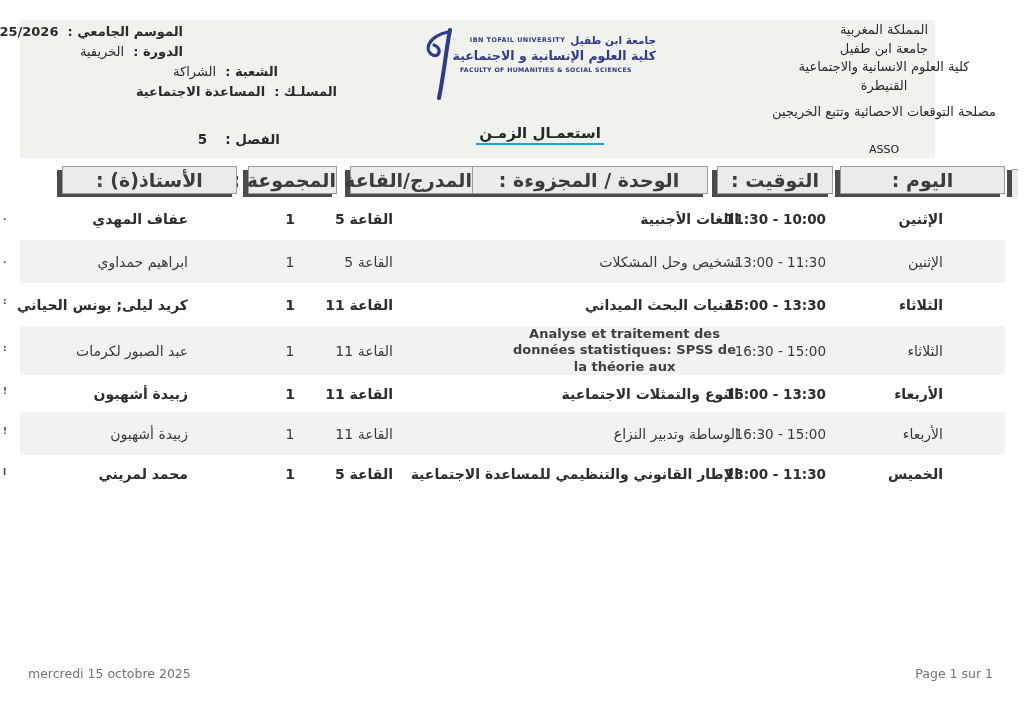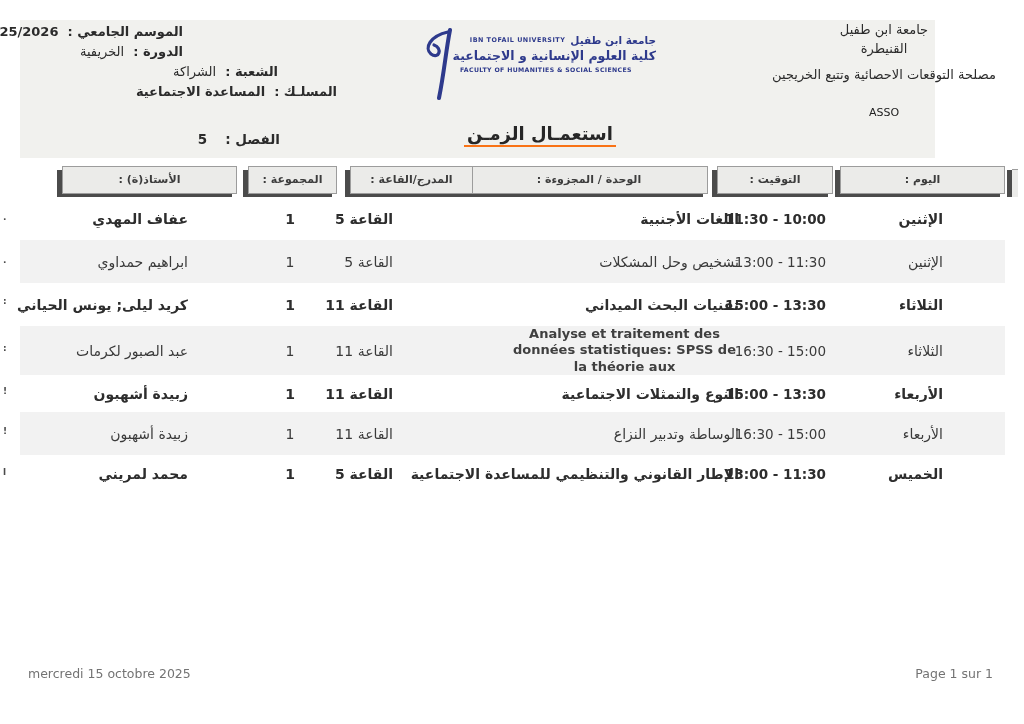--- a/index.html
+++ b/index.html
@@ -24,28 +24,28 @@
   
   .logo{left:418px;top:28px;display:flex;gap:6px;color:#2e3a8c;}
   .logo-text{width:196px;direction:rtl;padding-top:6px;}
   .logo-l1{display:flex;direction:rtl;align-items:center;gap:5px;justify-content:flex-start;}
   .logo-ar1{font-size:10.5px;font-weight:700;white-space:nowrap;}
   .logo-en1{font-size:6.4px;font-weight:700;letter-spacing:.5px;white-space:nowrap;}
   .logo-ar2{font-size:12.5px;font-weight:700;margin-top:2px;white-space:nowrap;}
   .logo-en2{font-size:6.2px;font-weight:700;letter-spacing:.35px;margin-top:3px;direction:ltr;text-align:left;white-space:nowrap;}
   
   .title-wrap{left:440px;top:123px;width:200px;text-align:center;}
-  .title-wrap span{display:inline-block;font-size:18px;font-weight:700;color:#262626;
-    border-bottom:2px solid #f97316;padding:0 3px 1px;direction:rtl;}
+  .title-wrap span{display:inline-block;font-size:15px;font-weight:700;color:#262626;
+    border-bottom:2px solid #0ea5e9;padding:0 3px 1px;direction:rtl;}
   .sem{right:744px;top:131px;font-size:13.5px;gap:18px;}
   .sem .lbl,.sem .val{font-weight:700;}
   
   .hcell{top:166px;height:28px;line-height:26px;background:#ebebe9;border:1px solid #9c9c9c;
     box-sizing:border-box;box-shadow:-5px 4px 0 0 #4b4b4b;text-align:center;
-    font-size:11px;font-weight:700;color:#3c3c3c;direction:rtl;white-space:nowrap;}
+    font-size:19px;font-weight:700;color:#3c3c3c;direction:rtl;white-space:nowrap;}
   
   .row{left:20px;width:985px;}
   .cell{position:absolute;top:50%;transform:translateY(-50%);font-size:14px;color:#3a3a3a;
     white-space:nowrap;direction:rtl;}
   .row.b .cell{font-weight:700;color:#2d2d2d;}
   .cell.time{direction:ltr;font-size:13.5px;right:179px;}
   .cell.day{right:62px;}
   .cell.unit{right:266px;}
   .cell.room{right:612px;}
   .cell.group{left:250px;width:40px;text-align:center;direction:ltr;}
@@ -92,21 +92,23 @@
     <div class="logo-l1">
       <span class="logo-ar1">جامعة ابن طفيل</span>
       <span class="logo-en1">IBN TOFAIL UNIVERSITY</span>
     </div>
     <div class="logo-ar2">كلية العلوم الإنسانية و الاجتماعية</div>
     <div class="logo-en2">FACULTY OF HUMANITIES &amp; SOCIAL SCIENCES</div>
   </div>
 </div>
 
 <div class="abs gov">
+  <div class="ln">المملكة المغربية</div>
   <div class="ln">جامعة ابن طفيل</div>
+  <div class="ln">كلية العلوم الانسانية والاجتماعية</div>
   <div class="ln">القنيطرة</div>
   <div class="service">مصلحة التوقعات الاحصائية وتتبع الخريجين</div>
   <div class="code">ASSO</div>
 </div>
 
 <div class="abs title-wrap">
   <span>استعمـال الزمـن</span>
 </div>
 <div class="abs pair sem">
   <span class="lbl">الفصل :</span>

